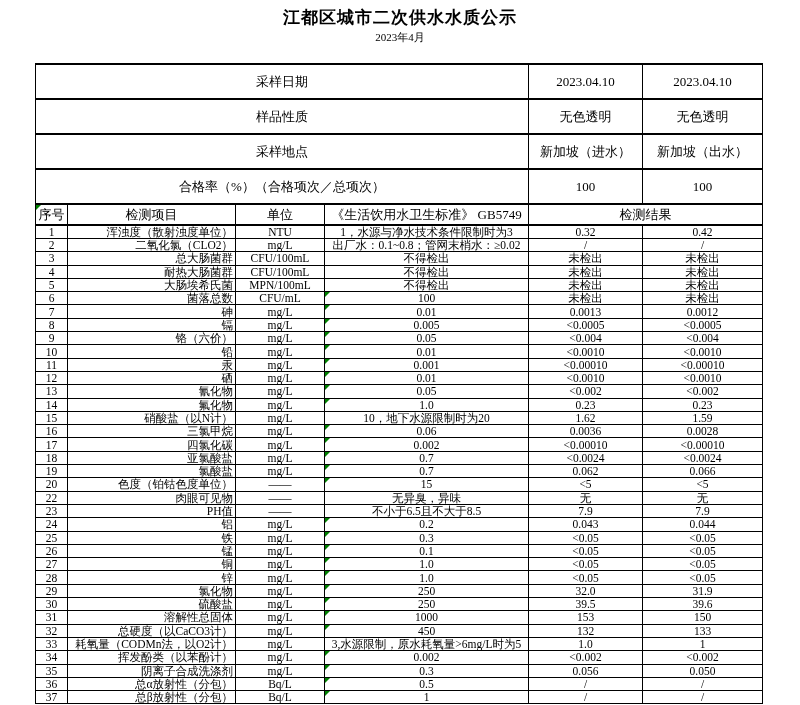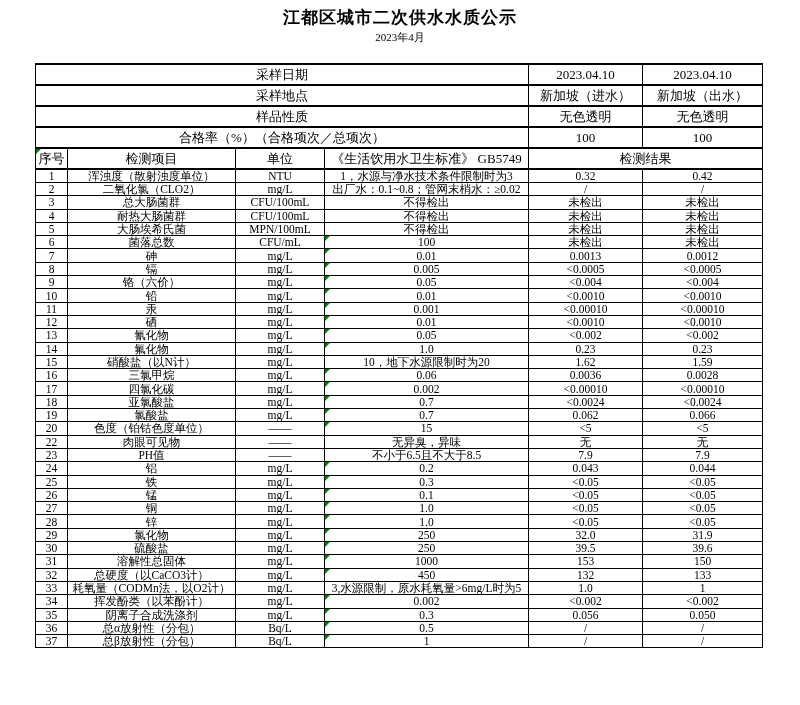--- a/index.html
+++ b/index.html
@@ -18,24 +18,24 @@
     border-collapse:collapse; table-layout:fixed;
     margin-left:35px; width:727px;
   }
   table.report td {
     border:1px solid #000; position:relative;
     text-align:center; vertical-align:middle;
     padding:0 2px; white-space:nowrap; overflow:hidden;
     box-sizing:border-box;
   }
   
-  tbody.info td { height:21px; font-size:13px; border-top-width:2px; border-bottom-width:2px; }
+  tbody.info td { height:35px; font-size:13px; border-top-width:2px; border-bottom-width:2px; }
   tr.colhead td { height:21px; font-size:13px; border-bottom-width:2px; border-top-width:2px; }
   tbody.data td { height:13.3px; font-size:11.5px; line-height:12px; }
-  tbody.data td.item { text-align:center; }
+  tbody.data td.item { text-align:right; }
   
   .tri {
     position:absolute; top:0; left:0; width:0; height:0; display:block;
     border-top:5px solid #008000; border-right:5px solid transparent;
   }
 </style>
 </head>
 <body>
 
 <div class="page">
@@ -52,28 +52,28 @@
         <col style="width:120px">
     </colgroup>
 
     <tbody class="info">
         <tr>
           <td colspan="4">采样日期</td>
           <td>2023.04.10</td>
           <td>2023.04.10</td>
         </tr>
         <tr>
+          <td colspan="4">样品性质</td>
+          <td>无色透明</td>
+          <td>无色透明</td>
+        </tr>
+        <tr>
           <td colspan="4">采样地点</td>
           <td>新加坡（进水）</td>
           <td>新加坡（出水）</td>
-        </tr>
-        <tr>
-          <td colspan="4">样品性质</td>
-          <td>无色透明</td>
-          <td>无色透明</td>
         </tr>
         <tr>
           <td colspan="4">合格率（%）（合格项次／总项次）</td>
           <td>100</td>
           <td>100</td>
         </tr>
       </tbody>
 
     <tbody>
       <tr class="colhead">

